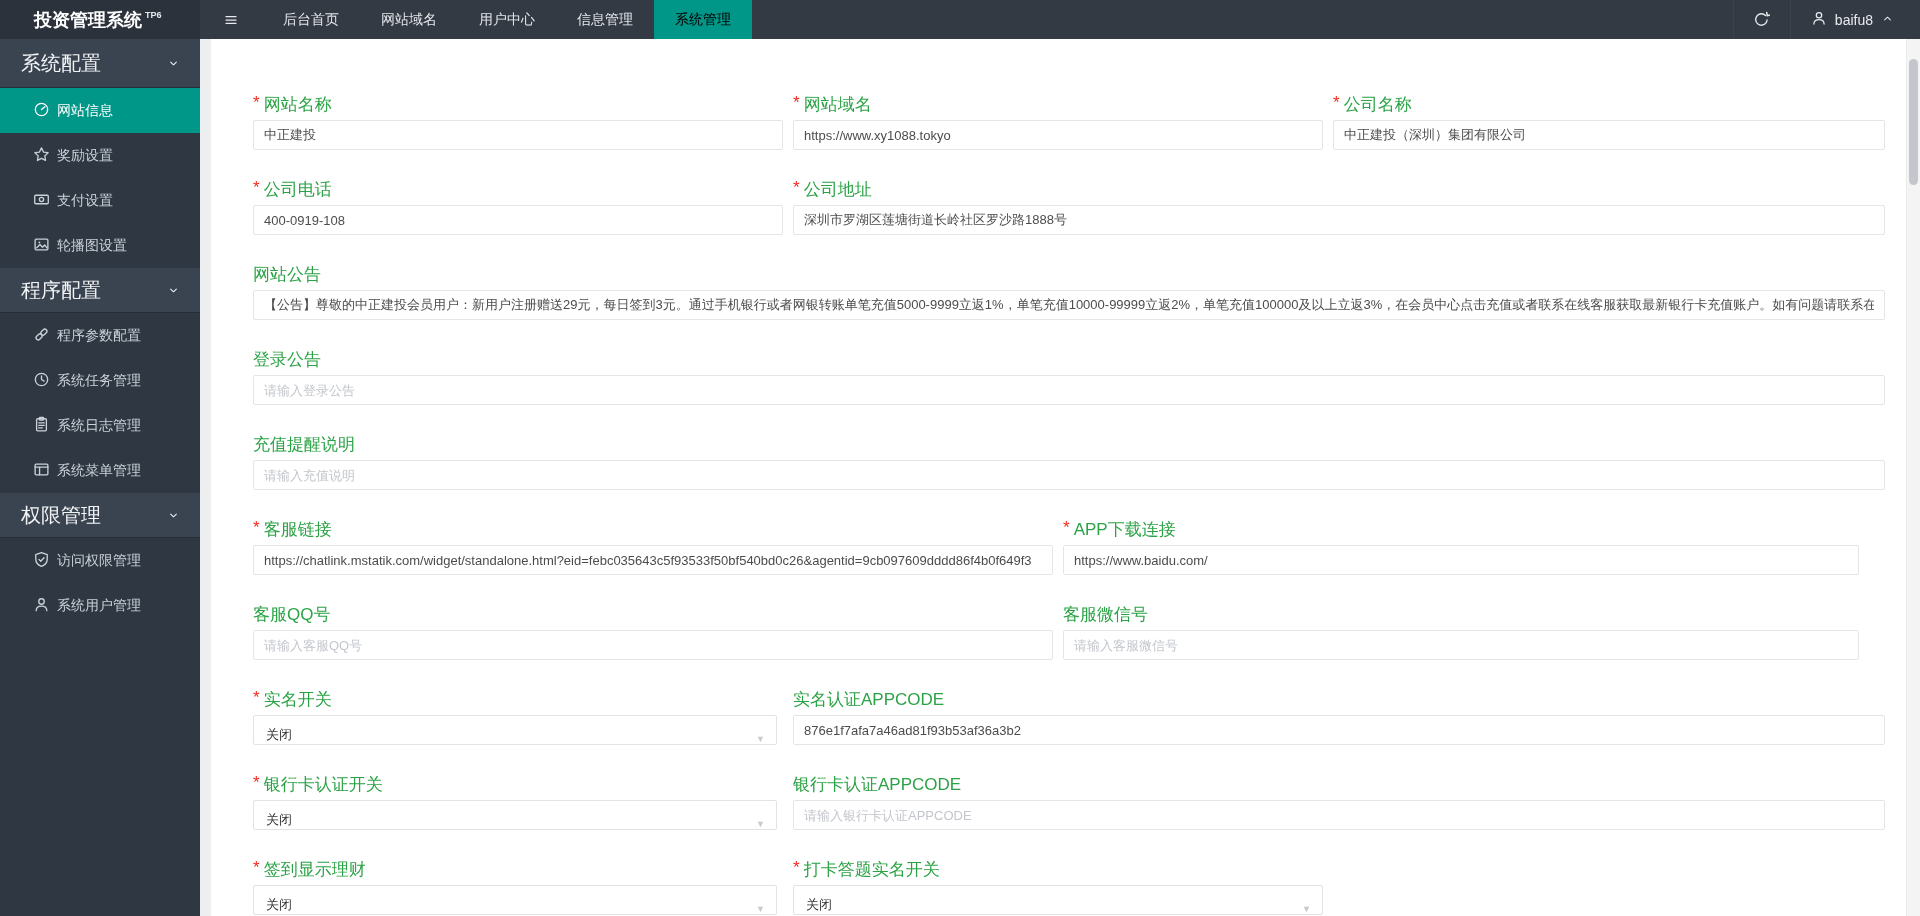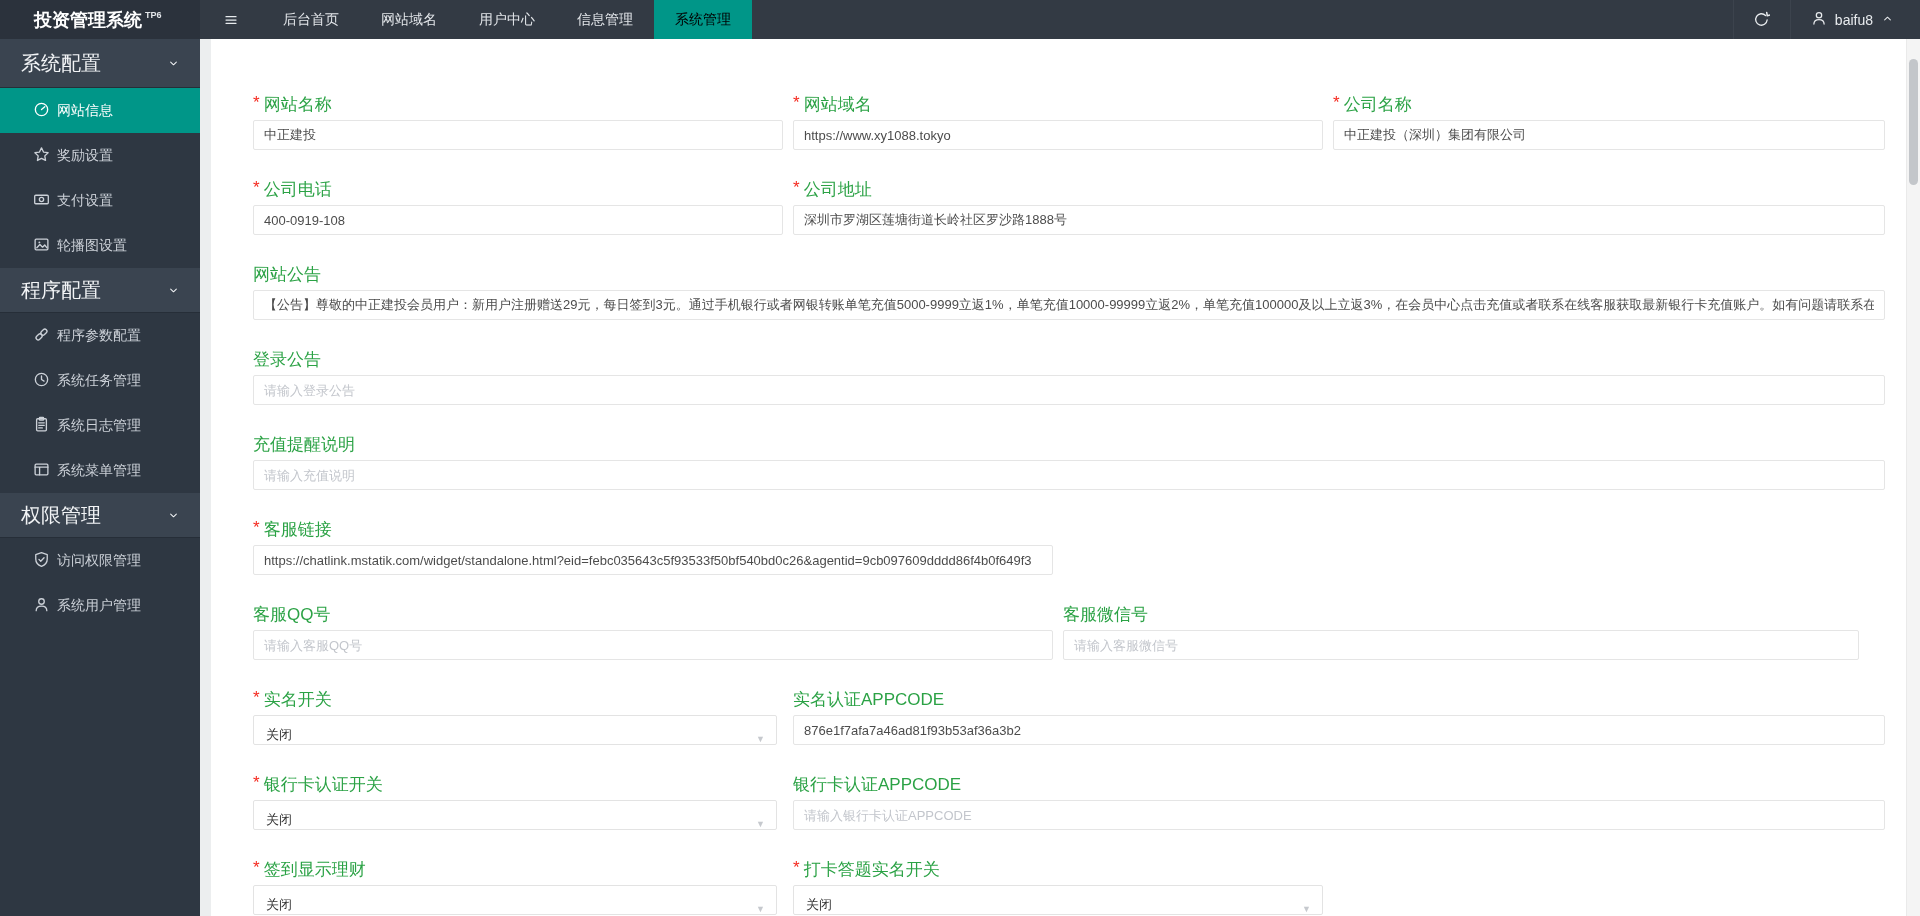--- a/index.html
+++ b/index.html
@@ -214,20 +214,21 @@
         <div class="field wfull"><div class="flabel"><span>网站公告</span></div><input class="tinput" type="text" value="【公告】尊敬的中正建投会员用户：新用户注册赠送29元，每日签到3元。通过手机银行或者网银转账单笔充值5000-9999立返1%，单笔充值10000-99999立返2%，单笔充值100000及以上立返3%，在会员中心点击充值或者联系在线客服获取最新银行卡充值账户。如有问题请联系在线客服咨询，我们" style=""></div>
       </div>
       <div class="row ">
         <div class="field wfull"><div class="flabel"><span>登录公告</span></div><input class="tinput" type="text" placeholder="请输入登录公告" style=""></div>
       </div>
       <div class="row ">
         <div class="field wfull"><div class="flabel"><span>充值提醒说明</span></div><input class="tinput" type="text" placeholder="请输入充值说明" style=""></div>
       </div>
       <div class="row ">
         <div class="field w800"><div class="flabel"><span class="req">*</span><span>客服链接</span></div><input class="tinput" type="text" value="https://chatlink.mstatik.com/widget/standalone.html?eid=febc035643c5f93533f50bf540bd0c26&amp;agentid=9cb097609dddd86f4b0f649f3" style=""></div>
+        <div class="field w796"><div class="flabel"><span class="req">*</span><span>APP下载连接</span></div><input class="tinput" type="text" value="https://www.baidu.com/" style=""></div>
       </div>
       <div class="row ">
         <div class="field w800"><div class="flabel"><span>客服QQ号</span></div><input class="tinput" type="text" placeholder="请输入客服QQ号" style=""></div>
         <div class="field w796"><div class="flabel"><span>客服微信号</span></div><input class="tinput" type="text" placeholder="请输入客服微信号" style=""></div>
       </div>
       <div class="row g16">
         <div class="field w524">
           <div class="flabel"><span class="req">*</span><span>实名开关</span></div>
           <div class="select">
             <span>关闭</span>

